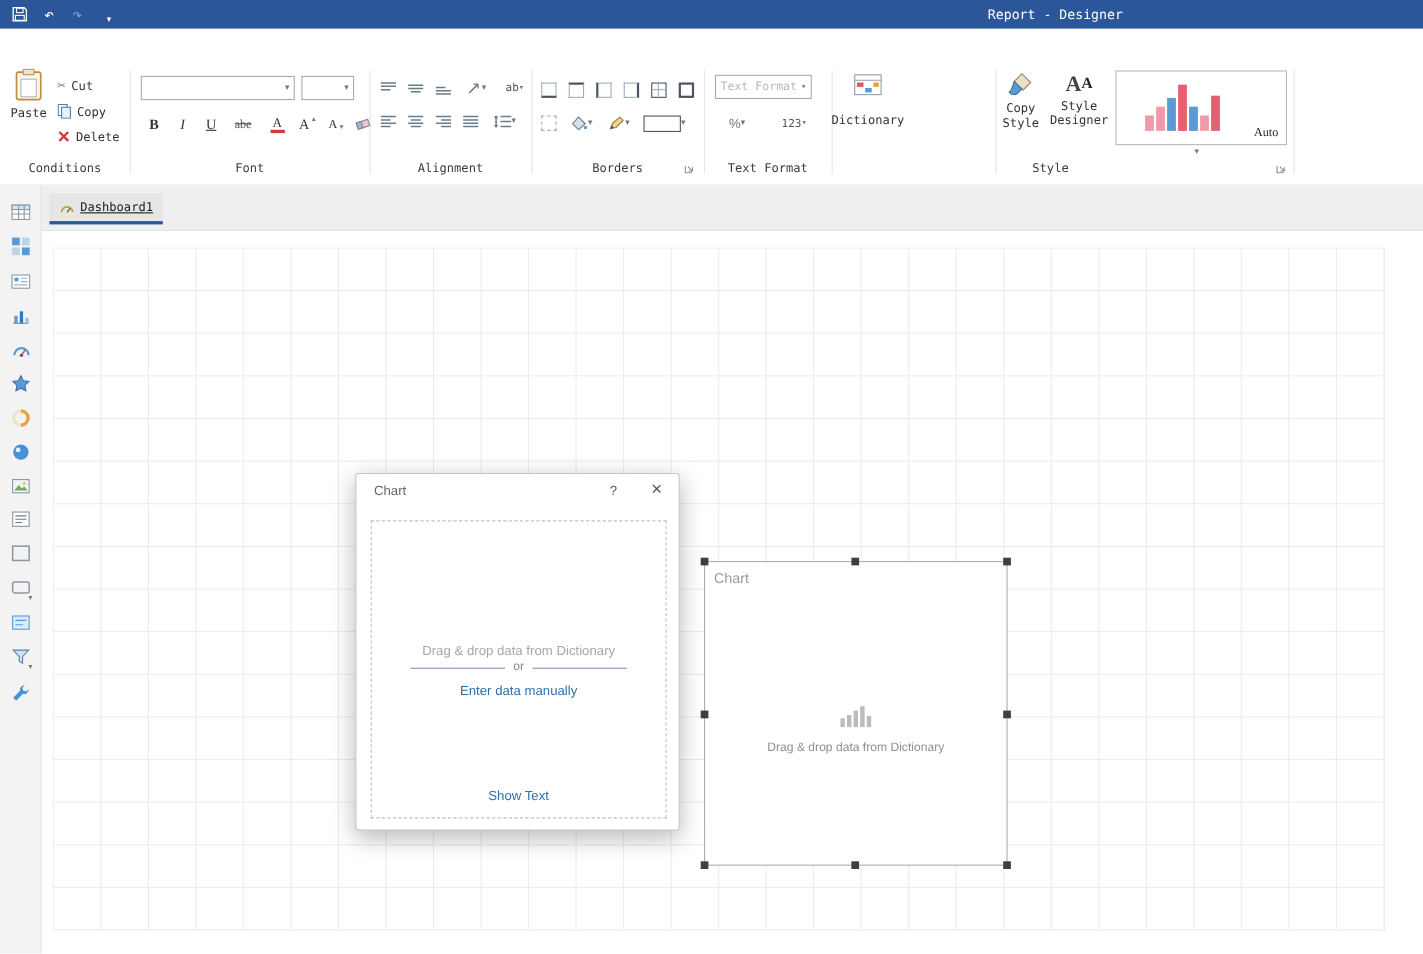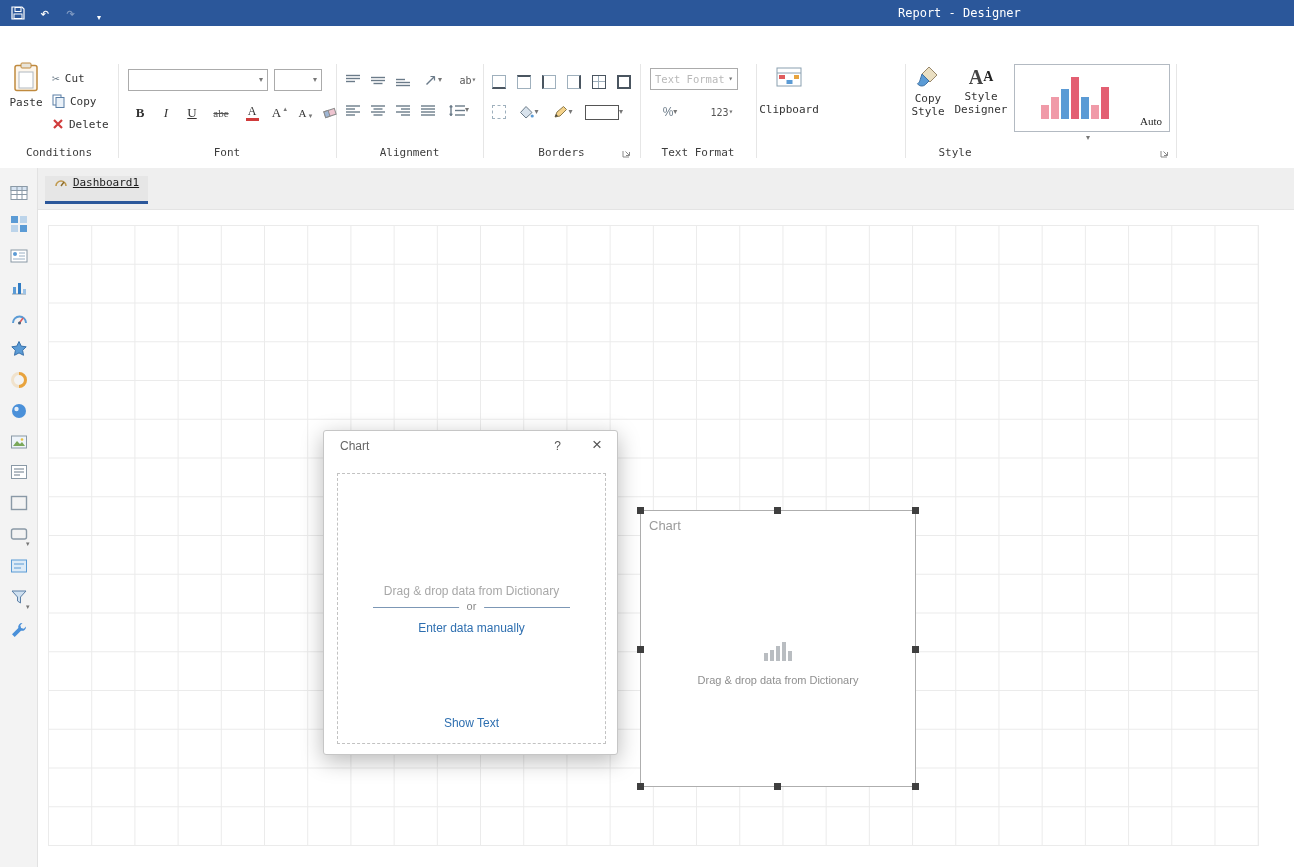--- a/index.html
+++ b/index.html
@@ -43,21 +43,21 @@
   .gbars div{width:8px}
   .gauto{position:absolute;right:7px;bottom:4px;font-size:11px;color:#222;font-family:Liberation Serif, serif}
 
   
   .sidebar{position:absolute;left:0;top:168px;width:38px;height:699px;background:#f3f3f3;border-right:1px solid #e2e2e2;box-sizing:border-box}
   .sideicon{position:absolute;left:10px;width:18px;height:18px;cursor:default}
 
   
   .tabstrip{position:absolute;left:38px;top:168px;width:1256px;height:42px;background:#efefef;border-bottom:1px solid #e4e4e4;box-sizing:border-box}
   .doctab{position:absolute;left:7px;top:8px;width:103px;height:28px;background:#e6e6e6;border-bottom:3px solid #2b579a;
-          box-sizing:border-box;display:flex;justify-content:center;gap:5px;cursor:default}
+          box-sizing:border-box;display:flex;align-items:center;justify-content:center;gap:5px;cursor:default}
   .doctab span{font-size:11px;color:#1c1c1c;font-family:"DejaVu Sans Mono",monospace;text-decoration:underline}
   .canvaswrap{position:absolute;left:38px;top:210px;width:1256px;height:657px;background:#fff}
   .grid{position:absolute;left:10px;top:15px;width:1210px;height:620px;
         background-image:linear-gradient(to right,#ebebeb 1px,transparent 1px),
                          linear-gradient(to bottom,#ebebeb 1px,transparent 1px);
         background-size:43.21px 38.75px;border-right:1px solid #ebebeb;border-bottom:1px solid #ebebeb}
 
   
   .chartel{position:absolute;left:602px;top:300px;width:276px;height:277px;background:#fff;border:1px solid #aeaeae;box-sizing:border-box}
   .hdl{position:absolute;width:7px;height:7px;background:#3f3f3f}
@@ -333,21 +333,21 @@
     <div class="bigbtn" style="left:758px;width:62px">
       <span style="margin-top:3px">
         <svg width="26" height="24" viewBox="0 0 26 24">
             <rect x="1" y="3" width="24" height="18" fill="#fff" stroke="#8aa0b0"></rect>
             <line x1="1" y1="8" x2="25" y2="8" stroke="#8aa0b0"></line>
             <rect x="3" y="10" width="6" height="4" fill="#e05c5c"></rect>
             <rect x="10.5" y="15" width="6" height="4" fill="#5b9bd5"></rect>
             <rect x="18" y="10" width="5" height="4" fill="#e8a33d"></rect>
           </svg>
       </span>
-      <span class="cap" style="margin-top:14px">Clipboard</span>
+      <span class="cap" style="margin-top:14px">Dictionary</span>
     </div>
 
     <div class="bigbtn" style="left:906px;width:44px">
       <span style="margin-top:3px">
         <svg width="24" height="24" viewBox="0 0 24 24">
             <path d="M13 2l8 8-7 7-8-8z" fill="#eadfc2" stroke="#98876a"></path>
             <path d="M6 9l7 7-3.5 3.5c-2 2-6 2.2-8-.8 2.2-1 2.5-3.7 4.5-9.7z" fill="#5b9bd5" stroke="#3f6f9f"></path>
           </svg>
       </span>
       <span class="cap" style="margin-top:3px">Copy</span>

